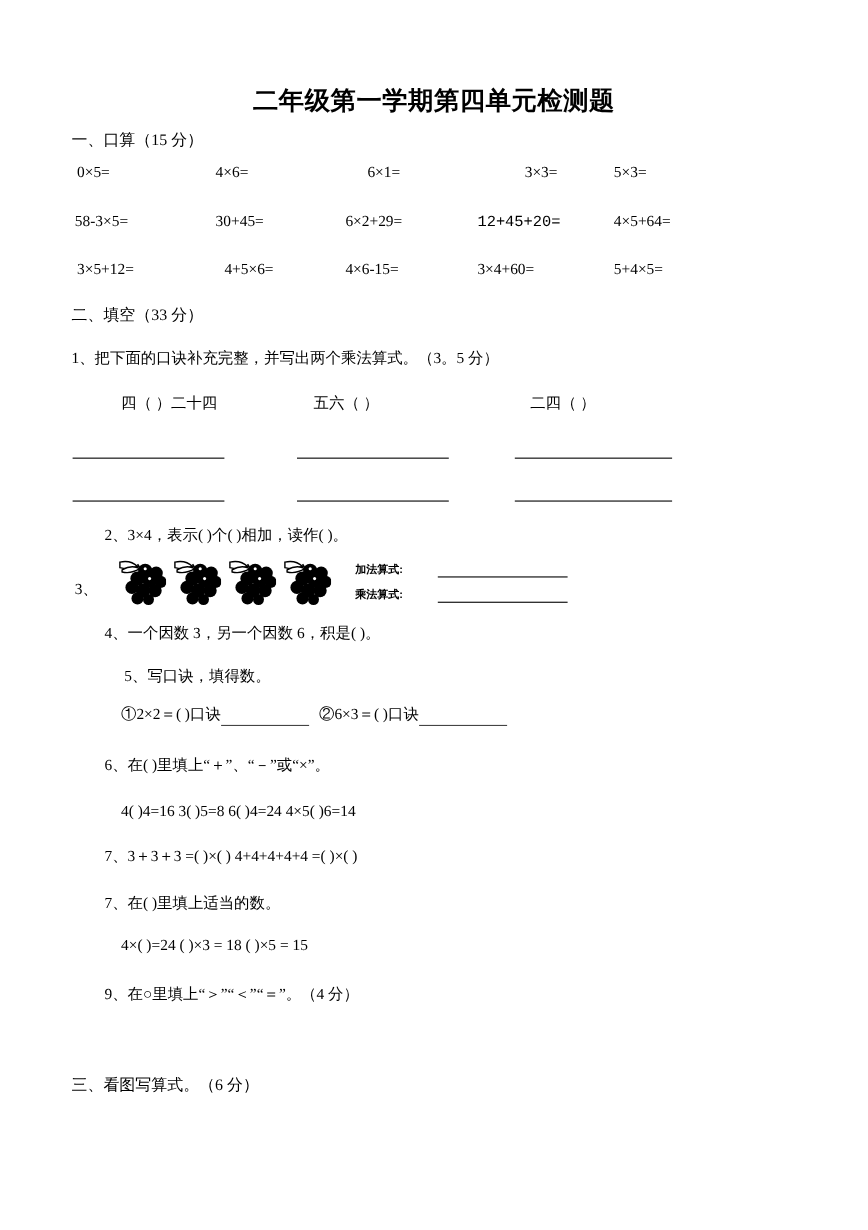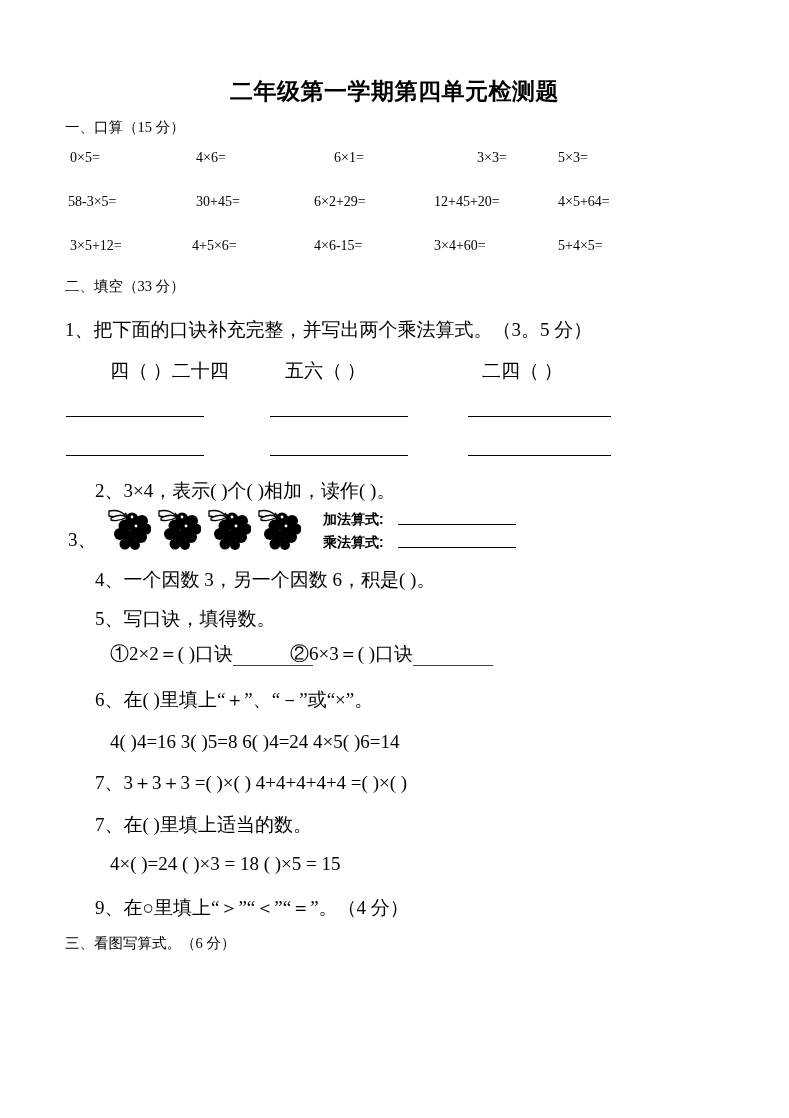--- a/index.html
+++ b/index.html
@@ -38,21 +38,21 @@
   .section-head {
     position: absolute;
     left: 65px;
     font-size: 14.5px;
     white-space: nowrap;
   }
 
   
   .qline {
     position: absolute;
-    font-size: 19px;
+    font-size: 14px;
     white-space: nowrap;
   }
   .qline.indent {
     left: 95px;
   }
   .qline.base {
     left: 65px;
   }
 
   
@@ -85,21 +85,21 @@
   }
   .grape {
     position: absolute;
     width: 48px;
     height: 42px;
   }
 
   
   .formula-label {
     position: absolute;
-    font-size: 14px;
+    font-size: 10px;
     font-weight: bold;
     font-family: "Liberation Sans", "DejaVu Sans", sans-serif;
     white-space: nowrap;
   }
   .formula-rule {
     position: absolute;
     height: 0;
     border-bottom: 1.5px solid #000;
   }
 
@@ -123,27 +123,27 @@
     <span class="calc-cell" style="left:196px;">4×6=</span>
     <span class="calc-cell" style="left:314px;margin-left:20px;">6×1=</span>
     <span class="calc-cell" style="left:434px;margin-left:43px;">3×3=</span>
     <span class="calc-cell" style="left:558px;">5×3=</span>
   </div>
 
   <div class="calc-row" style="top:194px;">
     <span class="calc-cell" style="left:68px;">58-3×5=</span>
     <span class="calc-cell" style="left:196px;">30+45=</span>
     <span class="calc-cell" style="left:314px;">6×2+29=</span>
-    <span class="calc-cell" style="left:434px;">12+45+20=</span>
+    <span class="calc-cell" style="left:434px;font-family:Liberation Mono, monospace;">12+45+20=</span>
     <span class="calc-cell" style="left:558px;">4×5+64=</span>
   </div>
 
   <div class="calc-row" style="top:238px;text-align:right;">
     <span class="calc-cell" style="left:70px;">3×5+12=</span>
-    <span class="calc-cell" style="left:192px;font-family:Liberation Serif, serif;">4+5×6=</span>
+    <span class="calc-cell" style="left:204px;font-family:Liberation Serif, serif;">4+5×6=</span>
     <span class="calc-cell" style="left:314px;">4×6-15=</span>
     <span class="calc-cell" style="left:434px;">3×4+60=</span>
     <span class="calc-cell" style="left:558px;">5+4×5=</span>
   </div>
 
   <div class="section-head" style="top:277px;">二、填空（33 分）</div>
 
   <div class="qline base" style="top:317px;">1、把下面的口诀补充完整，并写出两个乘法算式。（3。5 分）</div>
 
   <div class="qline" style="left:110px; top:358px;">四（  ）二十四</div>
@@ -242,34 +242,34 @@
   </div>
 
   <div class="formula-label" style="left:323px; top:511px;">加法算式:</div>
   <div class="formula-rule" style="left:398px; top:524px; width:118px;"></div>
 
   <div class="formula-label" style="left:323px; top:534px;">乘法算式:</div>
   <div class="formula-rule" style="left:398px; top:547px; width:118px;"></div>
 
   <div class="qline indent" style="top:567px;">4、一个因数 3，另一个因数 6，积是(    )。</div>
 
-  <div class="qline indent" style="top:606px;">5、写口诀，填得数。</div>
+  <div class="qline indent" style="top:606px;margin-left:18px;">5、写口诀，填得数。</div>
 
   <div class="qline" style="left:110px; top:641px;">
     <span>①2×2＝(  )口诀</span><span class="inline-ul" style="width:80px;">&nbsp;</span>
   </div>
   <div class="qline" style="left:290px; top:641px;">
     <span>②6×3＝(  )口诀</span><span class="inline-ul" style="width:80px;">&nbsp;</span>
   </div>
 
   <div class="qline indent" style="top:687px;text-align:center;">6、在(  )里填上“＋”、“－”或“×”。</div>
   <div class="qline" style="left:110px; top:731px;">4(  )4=16    3(  )5=8    6(  )4=24    4×5(  )6=14</div>
 
   <div class="qline indent" style="top:770px;">7、3＋3＋3 =(  )×(   )      4+4+4+4+4 =(  )×(  )</div>
 
   <div class="qline indent" style="top:812px;">7、在(  )里填上适当的数。</div>
   <div class="qline" style="left:110px; top:853px;">4×(   )=24        (   )×3 = 18       (   )×5 = 15</div>
 
   <div class="qline indent" style="top:895px;">9、在○里填上“＞”“＜”“＝”。（4 分）</div>
 
-  <div class="section-head" style="top:934px;">三、看图写算式。（6 分）</div>
+  <div class="section-head" style="top:977px;">三、看图写算式。（6 分）</div>
 
 </div>
 
 </body></html>

